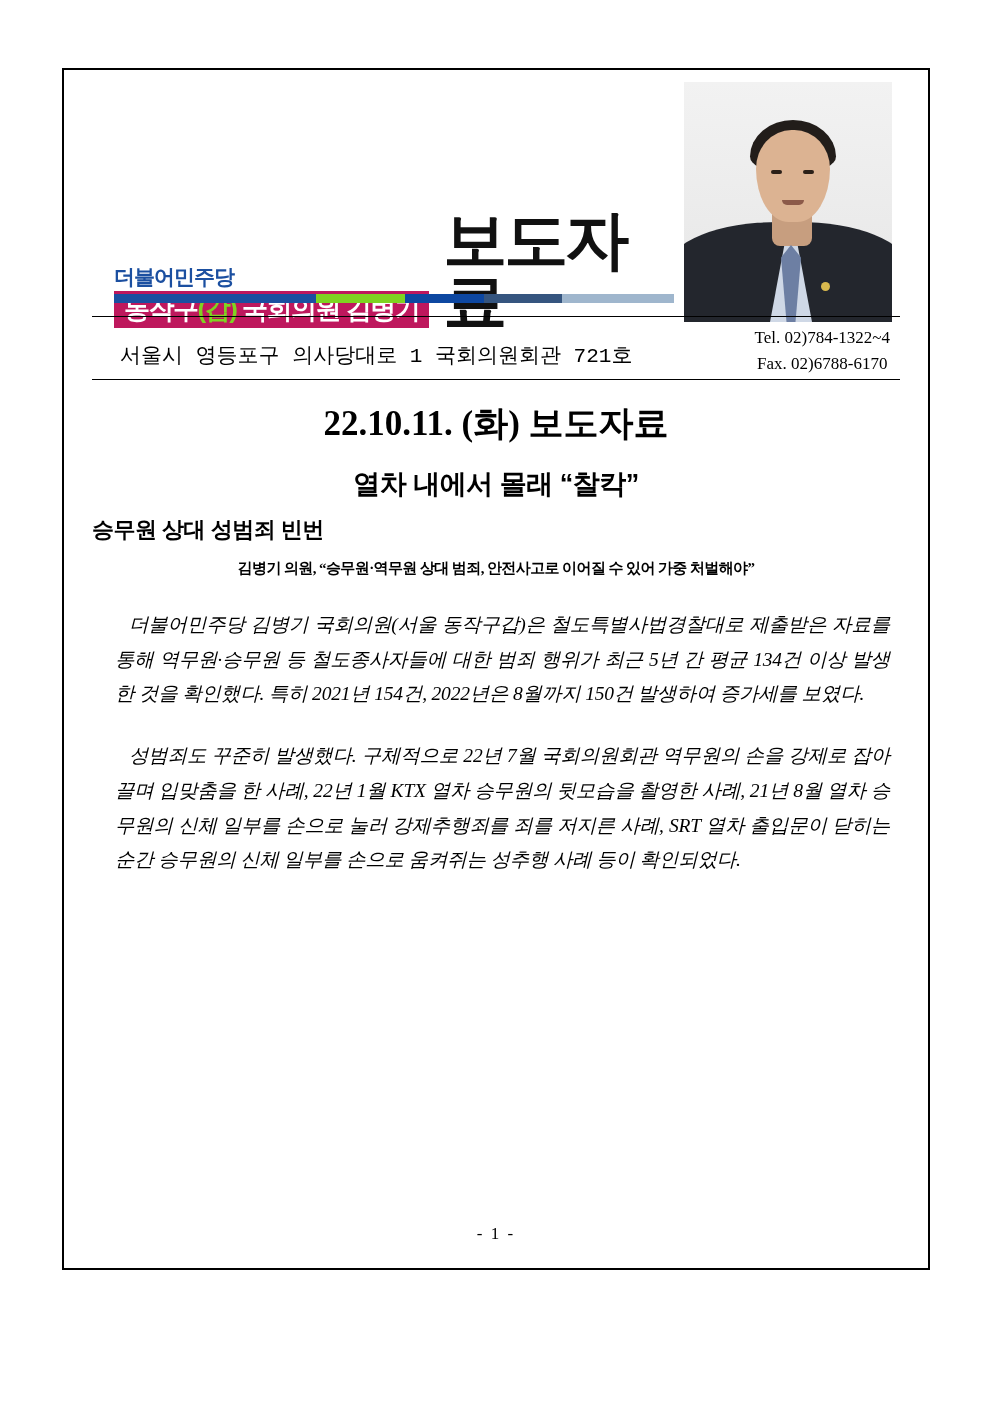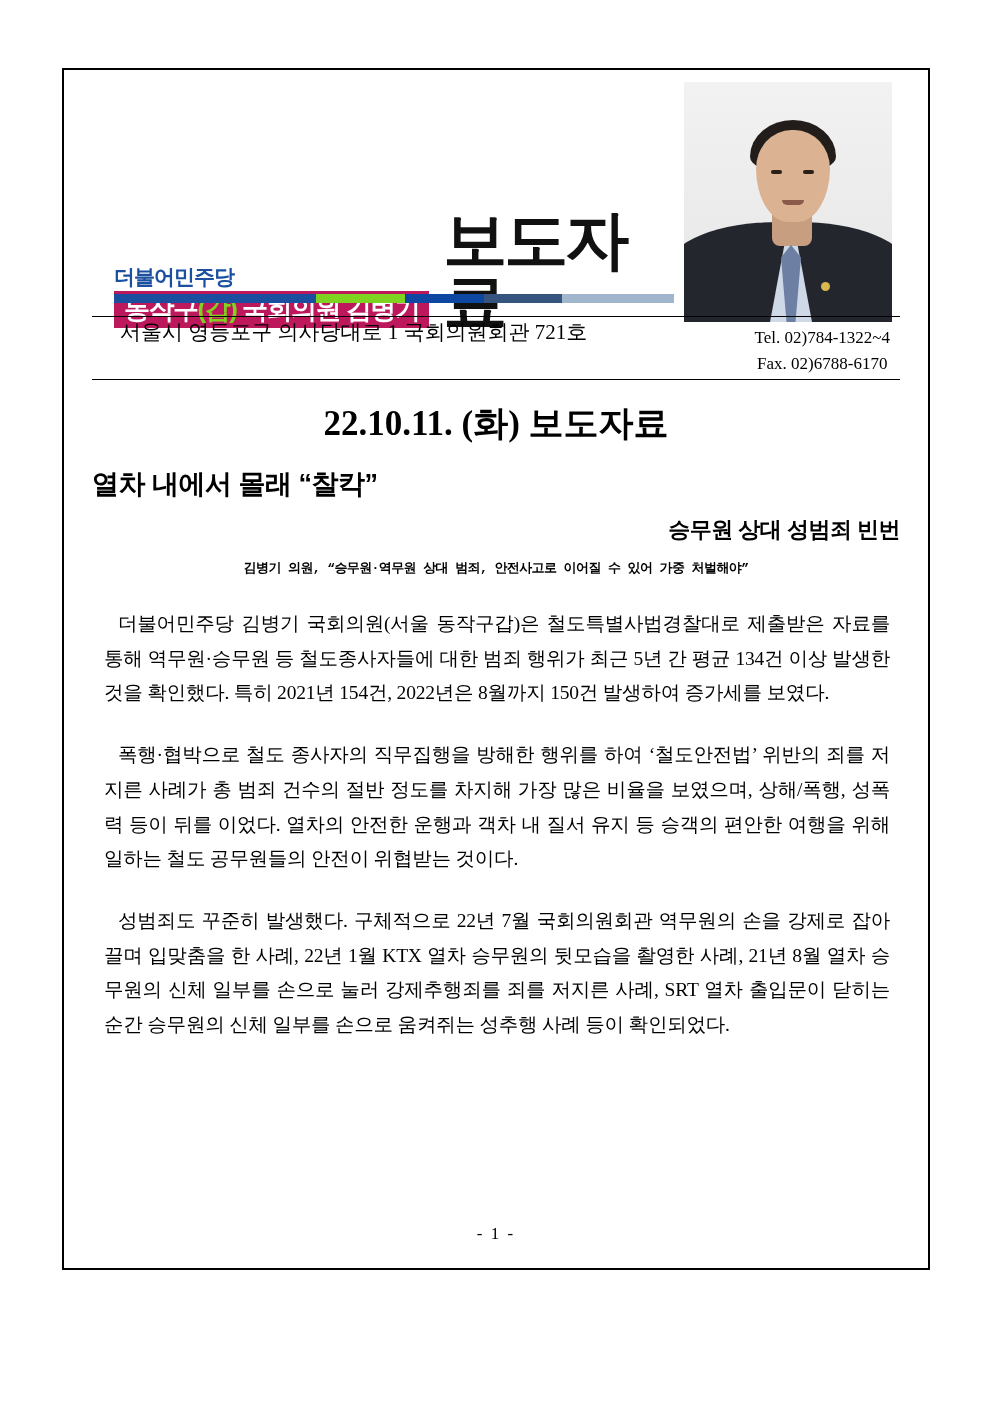--- a/index.html
+++ b/index.html
@@ -219,24 +219,24 @@
   .addr-band {
     position: relative;
     border-top: 1.6px solid #000;
     border-bottom: 1.6px solid #000;
     height: 62px;
     margin-top: 2px;
   }
   .addr-text {
     position: absolute;
     left: 28px;
-    top: 1px;
+    top: 24px;
     font-size: 21px;
     letter-spacing: 0px;
-    font-family: Liberation Serif, serif;
+    font-family: Liberation Mono, monospace;
   }
   .contact {
     position: absolute;
     right: 10px;
     top: 8px;
     font-size: 17px;
     line-height: 1.55;
     text-align: center;
     font-family: "Liberation Serif", serif;
   }
@@ -244,57 +244,58 @@
   
   .doc-title {
     text-align: center;
     font-family: Liberation Serif, serif;
     font-weight: bold;
     font-size: 35px;
     letter-spacing: 0px;
     margin-top: 20px;
   }
   .headline {
-    text-align: left;
+    text-align: center;
     font-family: "Liberation Sans", sans-serif;
     font-weight: bold;
     font-size: 27px;
     margin-top: 19px;
     letter-spacing: -0.5px;
   }
   .subhead {
-    text-align: right;
+    text-align: left;
     font-family: "Liberation Sans", sans-serif;
     font-weight: bold;
     font-size: 22px;
     margin-top: 13px;
     letter-spacing: -0.5px;
   }
   .quote-line {
     text-align: center;
-    font-family: Liberation Mono, monospace;
-    font-weight: bold;
-    font-size: 13px;
+    font-family: Liberation Serif, serif;
+    font-weight: bold;
+    font-size: 15px;
     margin-top: 14px;
     letter-spacing: -0.6px;
   }
 
   
   .body-copy {
     margin-top: 30px;
     padding: 0 10px 0 12px;
   }
   .body-copy p {
     font-size: 19.5px;
     line-height: 1.78;
     text-align: justify;
     text-justify: inter-ideograph;
-    margin: 0 0 27px 0;
+    margin: 0 0 27px 11px;
     text-indent: 14px;
     letter-spacing: -0.2px;
+    font-style: italic;
   }
 
   .page-number {
     position: absolute;
     left: 0;
     right: 0;
     bottom: 14px;
     text-align: center;
     font-size: 17px;
     letter-spacing: 2px;
@@ -353,19 +354,18 @@
       </div>
     </div>
 
     <div class="doc-title">22.10.11. (화) 보도자료</div>
     <div class="headline">열차 내에서 몰래 “찰칵”</div>
     <div class="subhead">승무원 상대 성범죄 빈번</div>
     <div class="quote-line">김병기 의원, “승무원·역무원 상대 범죄, 안전사고로 이어질 수 있어 가중 처벌해야”</div>
 
     <div class="body-copy">
       <p>더불어민주당 김병기 국회의원(서울 동작구갑)은 철도특별사법경찰대로 제출받은 자료를 통해 역무원·승무원 등 철도종사자들에 대한 범죄 행위가 최근 5년 간 평균 134건 이상 발생한 것을 확인했다. 특히 2021년 154건, 2022년은 8월까지 150건 발생하여 증가세를 보였다.</p>
-      <p>폭행·협박으로 철도 종사자의 직무집행을 방해한 행위를 하여 ‘철도안전법’ 위반의 죄를 저지른 사례가 총 범죄 건수의 절반 정도를 차지해 가장 많은 비율을 보였으며, 상해/폭행, 성폭력 등이 뒤를 이었다. 열차의 안전한 운행과 객차 내 질서 유지 등 승객의 편안한 여행을 위해 일하는 철도 공무원들의 안전이 위협받는 것이다.</p>
       <p>성범죄도 꾸준히 발생했다. 구체적으로 22년 7월 국회의원회관 역무원의 손을 강제로 잡아 끌며 입맞춤을 한 사례, 22년 1월 KTX 열차 승무원의 뒷모습을 촬영한 사례, 21년 8월 열차 승무원의 신체 일부를 손으로 눌러 강제추행죄를 죄를 저지른 사례, SRT 열차 출입문이 닫히는 순간 승무원의 신체 일부를 손으로 움켜쥐는 성추행 사례 등이 확인되었다.</p>
     </div>
 
     <div class="page-number">- 1 -</div>
   </div>
 </div>
 
 </body></html>

